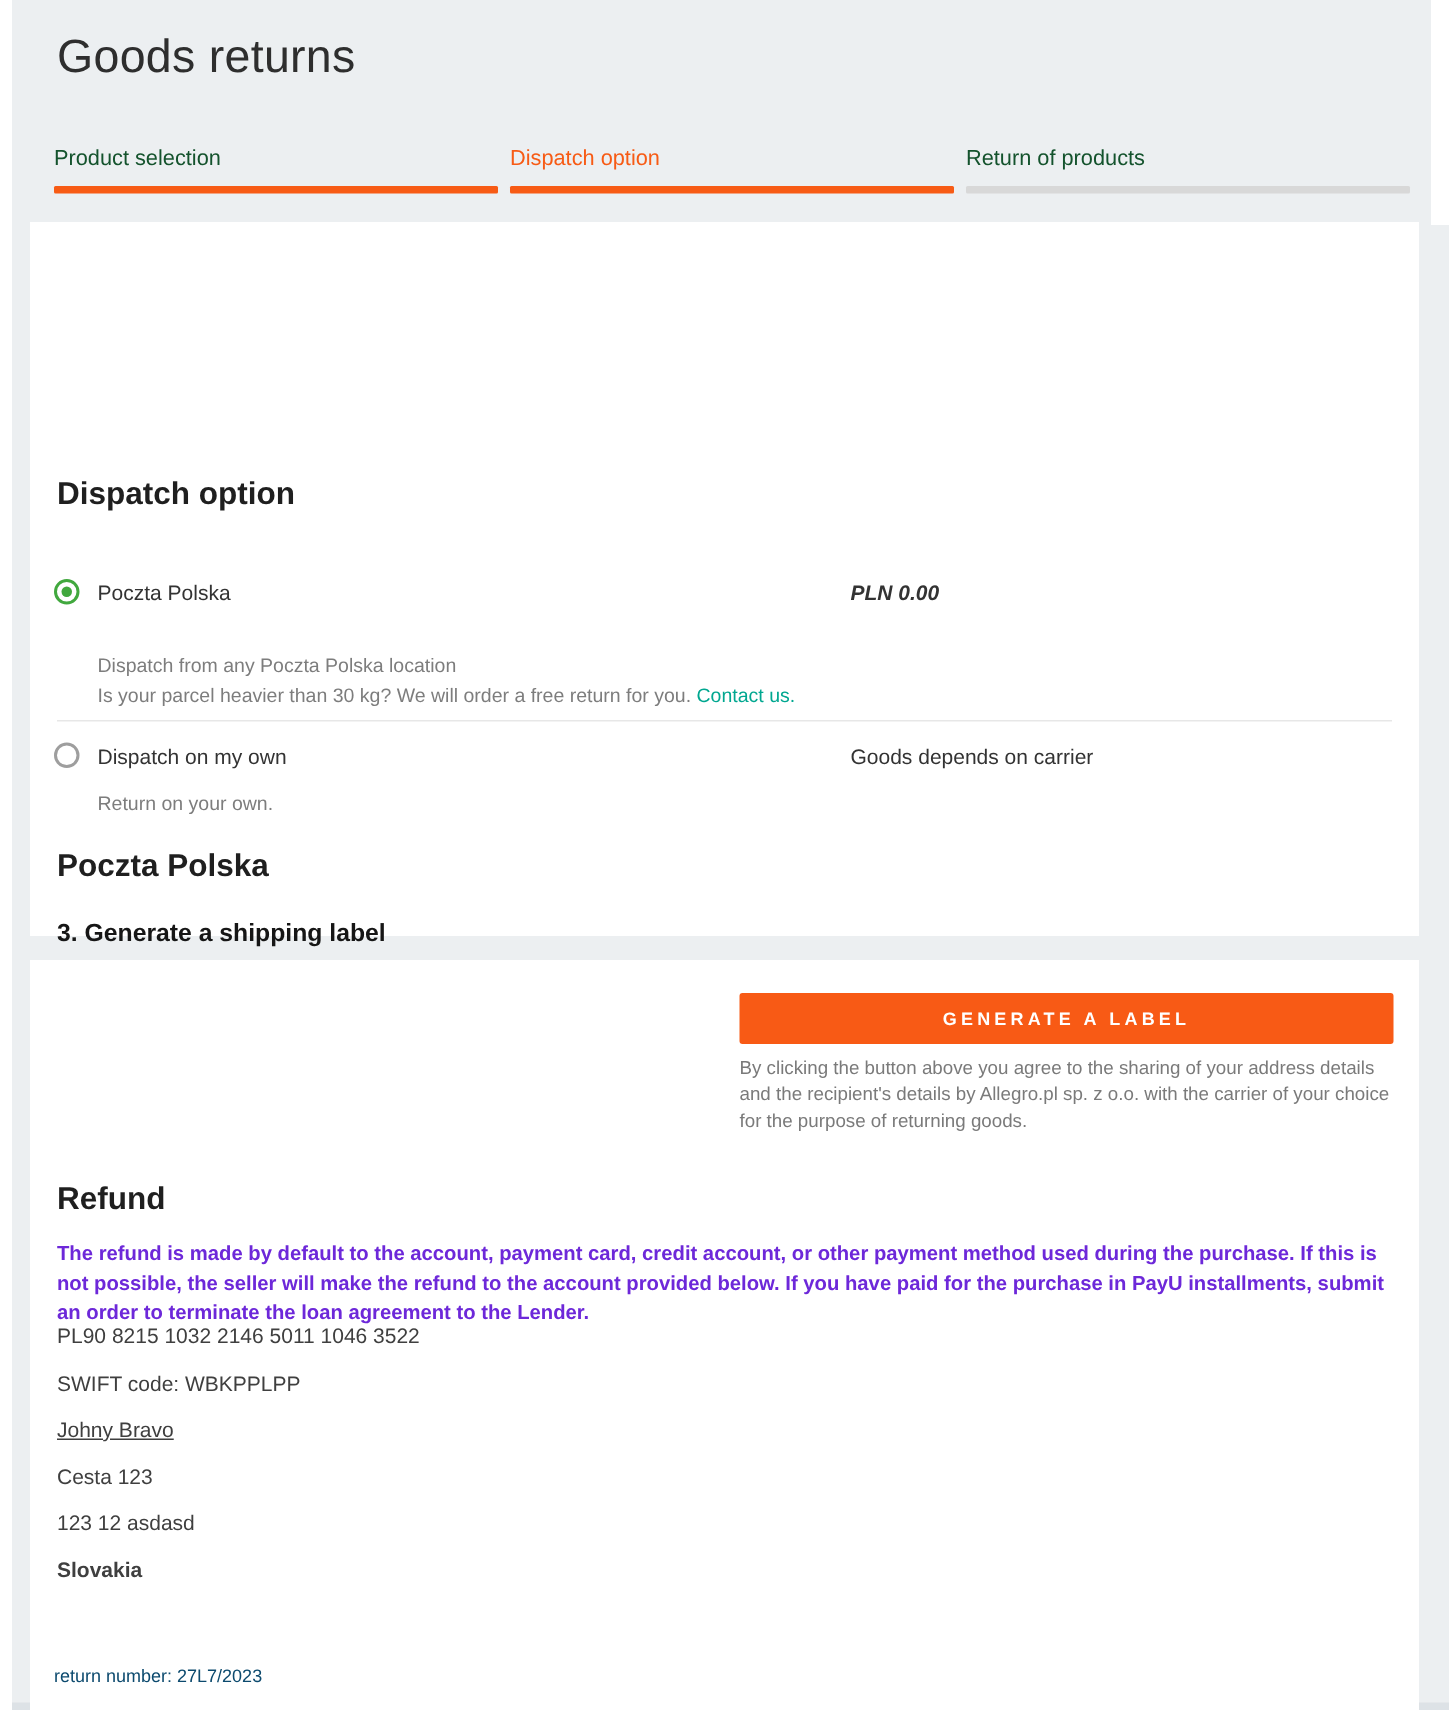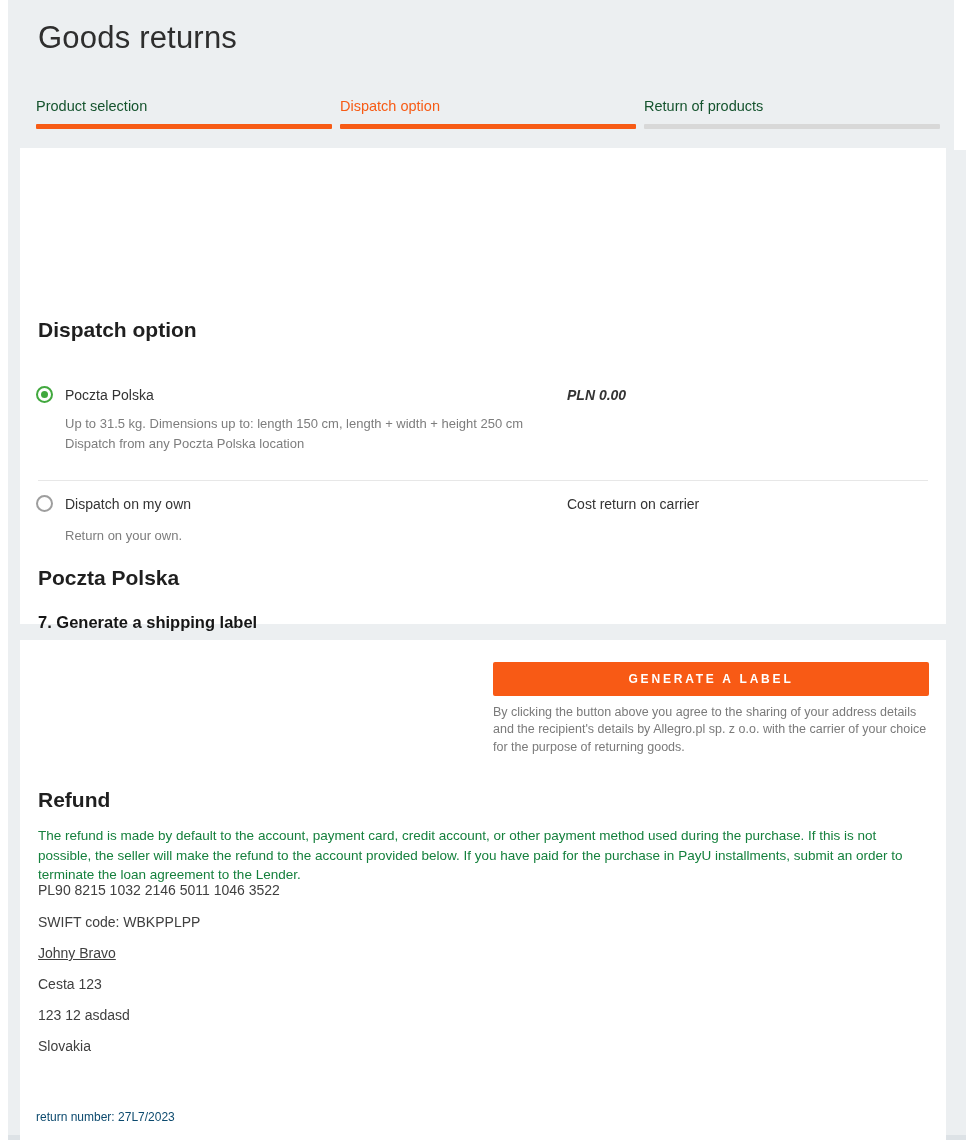--- a/index.html
+++ b/index.html
@@ -46,21 +46,21 @@
   .divider { position:absolute; left:18px; width:890px; height:1px; background:#e7e7e7; }
   .step { position:absolute; left:18px; font-size:16.5px; font-weight:700; color:#161616; }
 
   
   .gen-btn { position:absolute; left:473px; top:22px; width:436px; height:34px; background:#f85a15;
              color:#ffffff; font-family:"Liberation Sans",sans-serif; font-size:12px; font-weight:700;
              letter-spacing:2.8px; border:none; border-radius:2px; cursor:pointer; text-align:center; }
   .disclaimer { position:absolute; left:473px; top:64px; width:438px; font-size:12.5px; color:#7a7a7a; line-height:1.38; }
 
   
-  .refund-desc { position:absolute; left:18px; top:62px; width:892px; font-size:13.5px; color:#15803d; line-height:1.45; }
+  .refund-desc { position:absolute; left:18px; top:62px; width:892px; font-size:13.5px; color:#6d28d9; line-height:1.45;font-weight:bold; }
   .refund-line { position:absolute; left:18px; font-size:14px; color:#3f3f3f; }
 
   
   .footer-note { position:absolute; left:36px; top:1110px; font-size:12px; color:#0c4a6e; }
 </style>
 </head>
 <body>
 
 <div class="page">
 
@@ -78,47 +78,47 @@
     <span class="tab-bar b2"></span>
     <span class="tab-bar b3"></span>
   </nav>
 
   <section class="card card-dispatch">
     <h2 class="h2" style="top:170px;">Dispatch option</h2>
 
     <span class="radio on" style="top:238px;"></span>
     <span class="opt-label" style="top:239px;">Poczta Polska</span>
     <span class="opt-price bold" style="top:239px;font-style:italic;">PLN 0.00</span>
-    <span class="desc" style="top:268px;">Up to 31.5 kg. Dimensions up to: length 150 cm, length + width + height 250 cm</span>
     <span class="desc" style="top:288px;">Dispatch from any Poczta Polska location</span>
+    <span class="desc" style="top:308px;"><span>Is your parcel heavier than 30 kg? We will order a free return for you.</span> <span class="link">Contact us.</span></span>
 
     <span class="divider" style="top:332px;"></span>
 
     <span class="radio off" style="top:347px;"></span>
     <span class="opt-label" style="top:348px;">Dispatch on my own</span>
-    <span class="opt-price" style="top:348px;">Cost return on carrier</span>
+    <span class="opt-price" style="top:348px;">Goods depends on carrier</span>
     <span class="desc" style="top:380px;">Return on your own.</span>
 
     <h2 class="h2" style="top:418px;">Poczta Polska</h2>
-    <span class="step" style="top:465px;">7. Generate a shipping label</span>
+    <span class="step" style="top:465px;">3. Generate a shipping label</span>
     <span class="step" style="top:511px;">2. Print the label</span>
     <span class="step" style="top:556px;">3. Dispatch the parcel from any Poczta Polska location (excluding Agencja Pocztowa)</span>
   </section>
 
   <section class="card card-label">
     <button class="gen-btn">GENERATE A LABEL</button>
     <p class="disclaimer">By clicking the button above you agree to the sharing of your address details and the recipient's details by Allegro.pl sp. z o.o. with the carrier of your choice for the purpose of returning goods.</p>
   </section>
 
   <section class="card card-refund">
     <h2 class="h2" style="top:24px;">Refund</h2>
     <p class="refund-desc">The refund is made by default to the account, payment card, credit account, or other payment method used during the purchase. If this is not possible, the seller will make the refund to the account provided below. If you have paid for the purchase in PayU installments, submit an order to terminate the loan agreement to the Lender.</p>
     <span class="refund-line" style="top:118px;">PL90 8215 1032 2146 5011 1046 3522</span>
     <span class="refund-line" style="top:150px;">SWIFT code: WBKPPLPP</span>
     <span class="refund-line" style="top:181px;text-decoration:underline;">Johny Bravo</span>
     <span class="refund-line" style="top:212px;">Cesta 123</span>
     <span class="refund-line" style="top:243px;">123 12 asdasd</span>
-    <span class="refund-line" style="top:274px;">Slovakia</span>
+    <span class="refund-line" style="top:274px;font-weight:bold;">Slovakia</span>
   </section>
 
   <span class="footer-note">return number: 27L7/2023</span>
 
 </div>
 
 </body></html>

